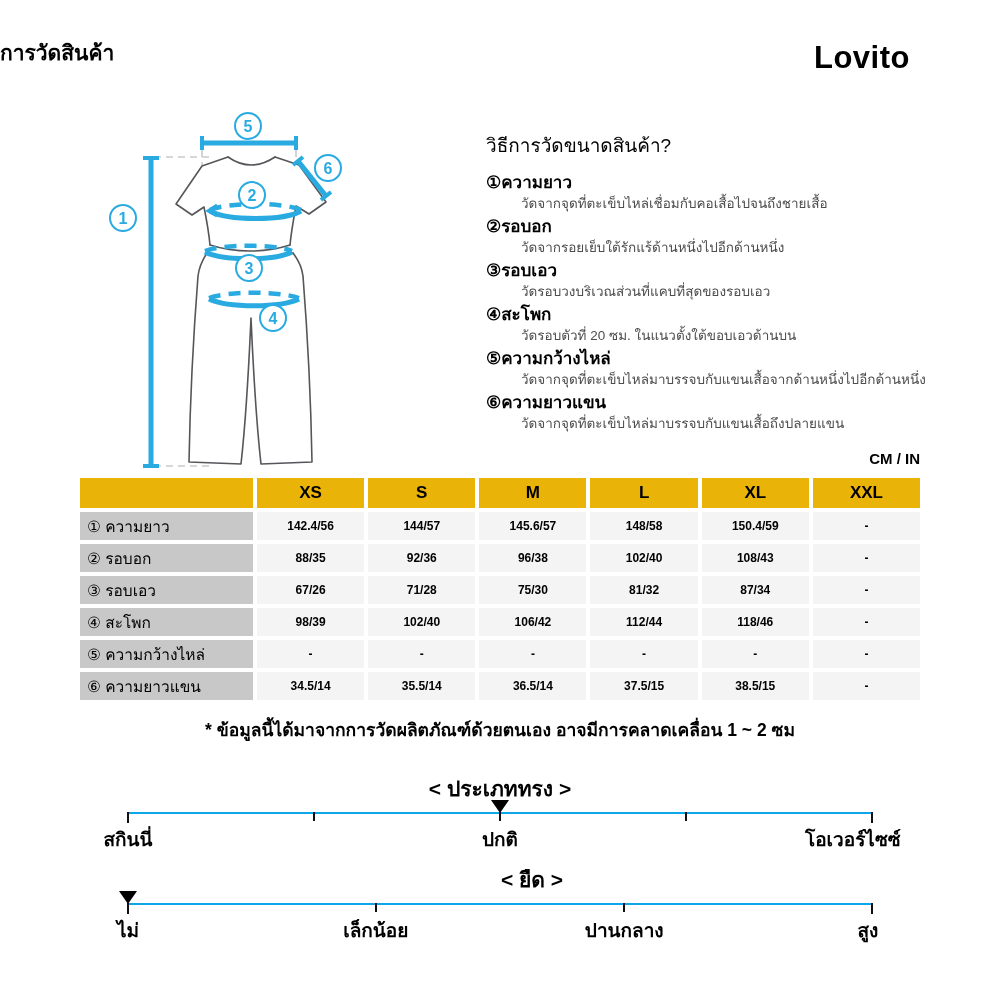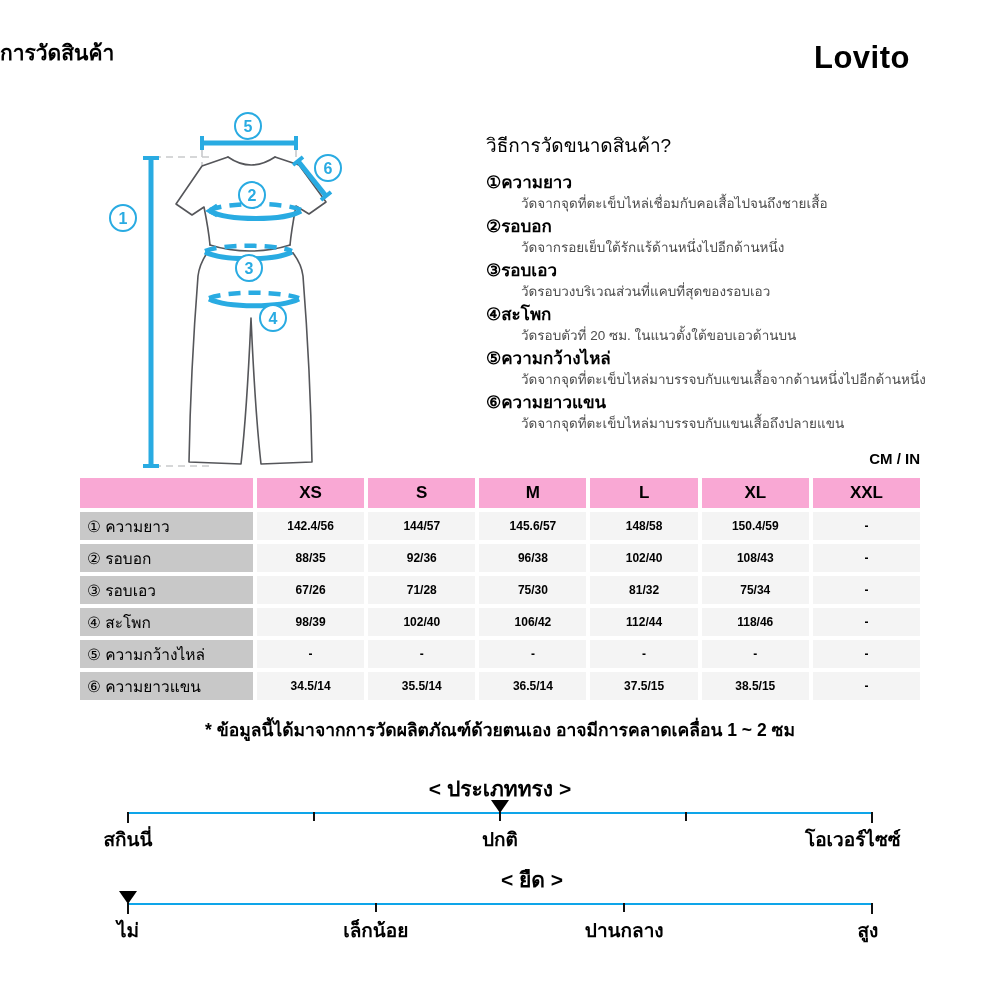--- a/index.html
+++ b/index.html
@@ -28,21 +28,21 @@
   .instr-item{margin:0 0 3px 0;}
   .instr-title{font-size:17px;font-weight:bold;line-height:24px;}
   .instr-detail{font-size:13.5px;color:#4d4d4d;line-height:17px;margin-bottom:3px;margin-left:35px;}
 
   .unit-label{position:absolute;top:450px;right:80px;font-size:15px;font-weight:bold;}
 
   
   .size-table{position:absolute;left:80px;top:478px;width:840px;display:grid;
               grid-template-columns:173px repeat(6,1fr);gap:4px 4px;}
   .cell{display:flex;align-items:center;justify-content:center;}
-  .cell.corner,.cell.header{background:#f9a8d4;height:30px;font-weight:bold;font-size:17px;}
+  .cell.corner,.cell.header{background:#eab308;height:30px;font-weight:bold;font-size:17px;}
   .cell.label{background:#c8c8c8;height:28px;justify-content:flex-start;
               padding-left:7px;font-size:15.5px;}
   .cell.value{background:#f4f4f4;height:28px;font-weight:bold;font-size:12px;}
 
   .footnote{position:absolute;top:716px;left:0;right:0;text-align:center;
             font-size:17.5px;font-weight:bold;}
 
   
   .scale-section{position:absolute;left:0;width:1000px;height:90px;}
   #scale-0{top:772px;}
@@ -185,21 +185,21 @@
       <div class="cell value">92/36</div>
       <div class="cell value">96/38</div>
       <div class="cell value">102/40</div>
       <div class="cell value">108/43</div>
       <div class="cell value">-</div>
       <div class="cell label">③ รอบเอว</div>
       <div class="cell value">67/26</div>
       <div class="cell value">71/28</div>
       <div class="cell value">75/30</div>
       <div class="cell value">81/32</div>
-      <div class="cell value">75/34</div>
+      <div class="cell value">87/34</div>
       <div class="cell value">-</div>
       <div class="cell label">④ สะโพก</div>
       <div class="cell value">98/39</div>
       <div class="cell value">102/40</div>
       <div class="cell value">106/42</div>
       <div class="cell value">112/44</div>
       <div class="cell value">118/46</div>
       <div class="cell value">-</div>
       <div class="cell label">⑤ ความกว้างไหล่</div>
       <div class="cell value">-</div>

